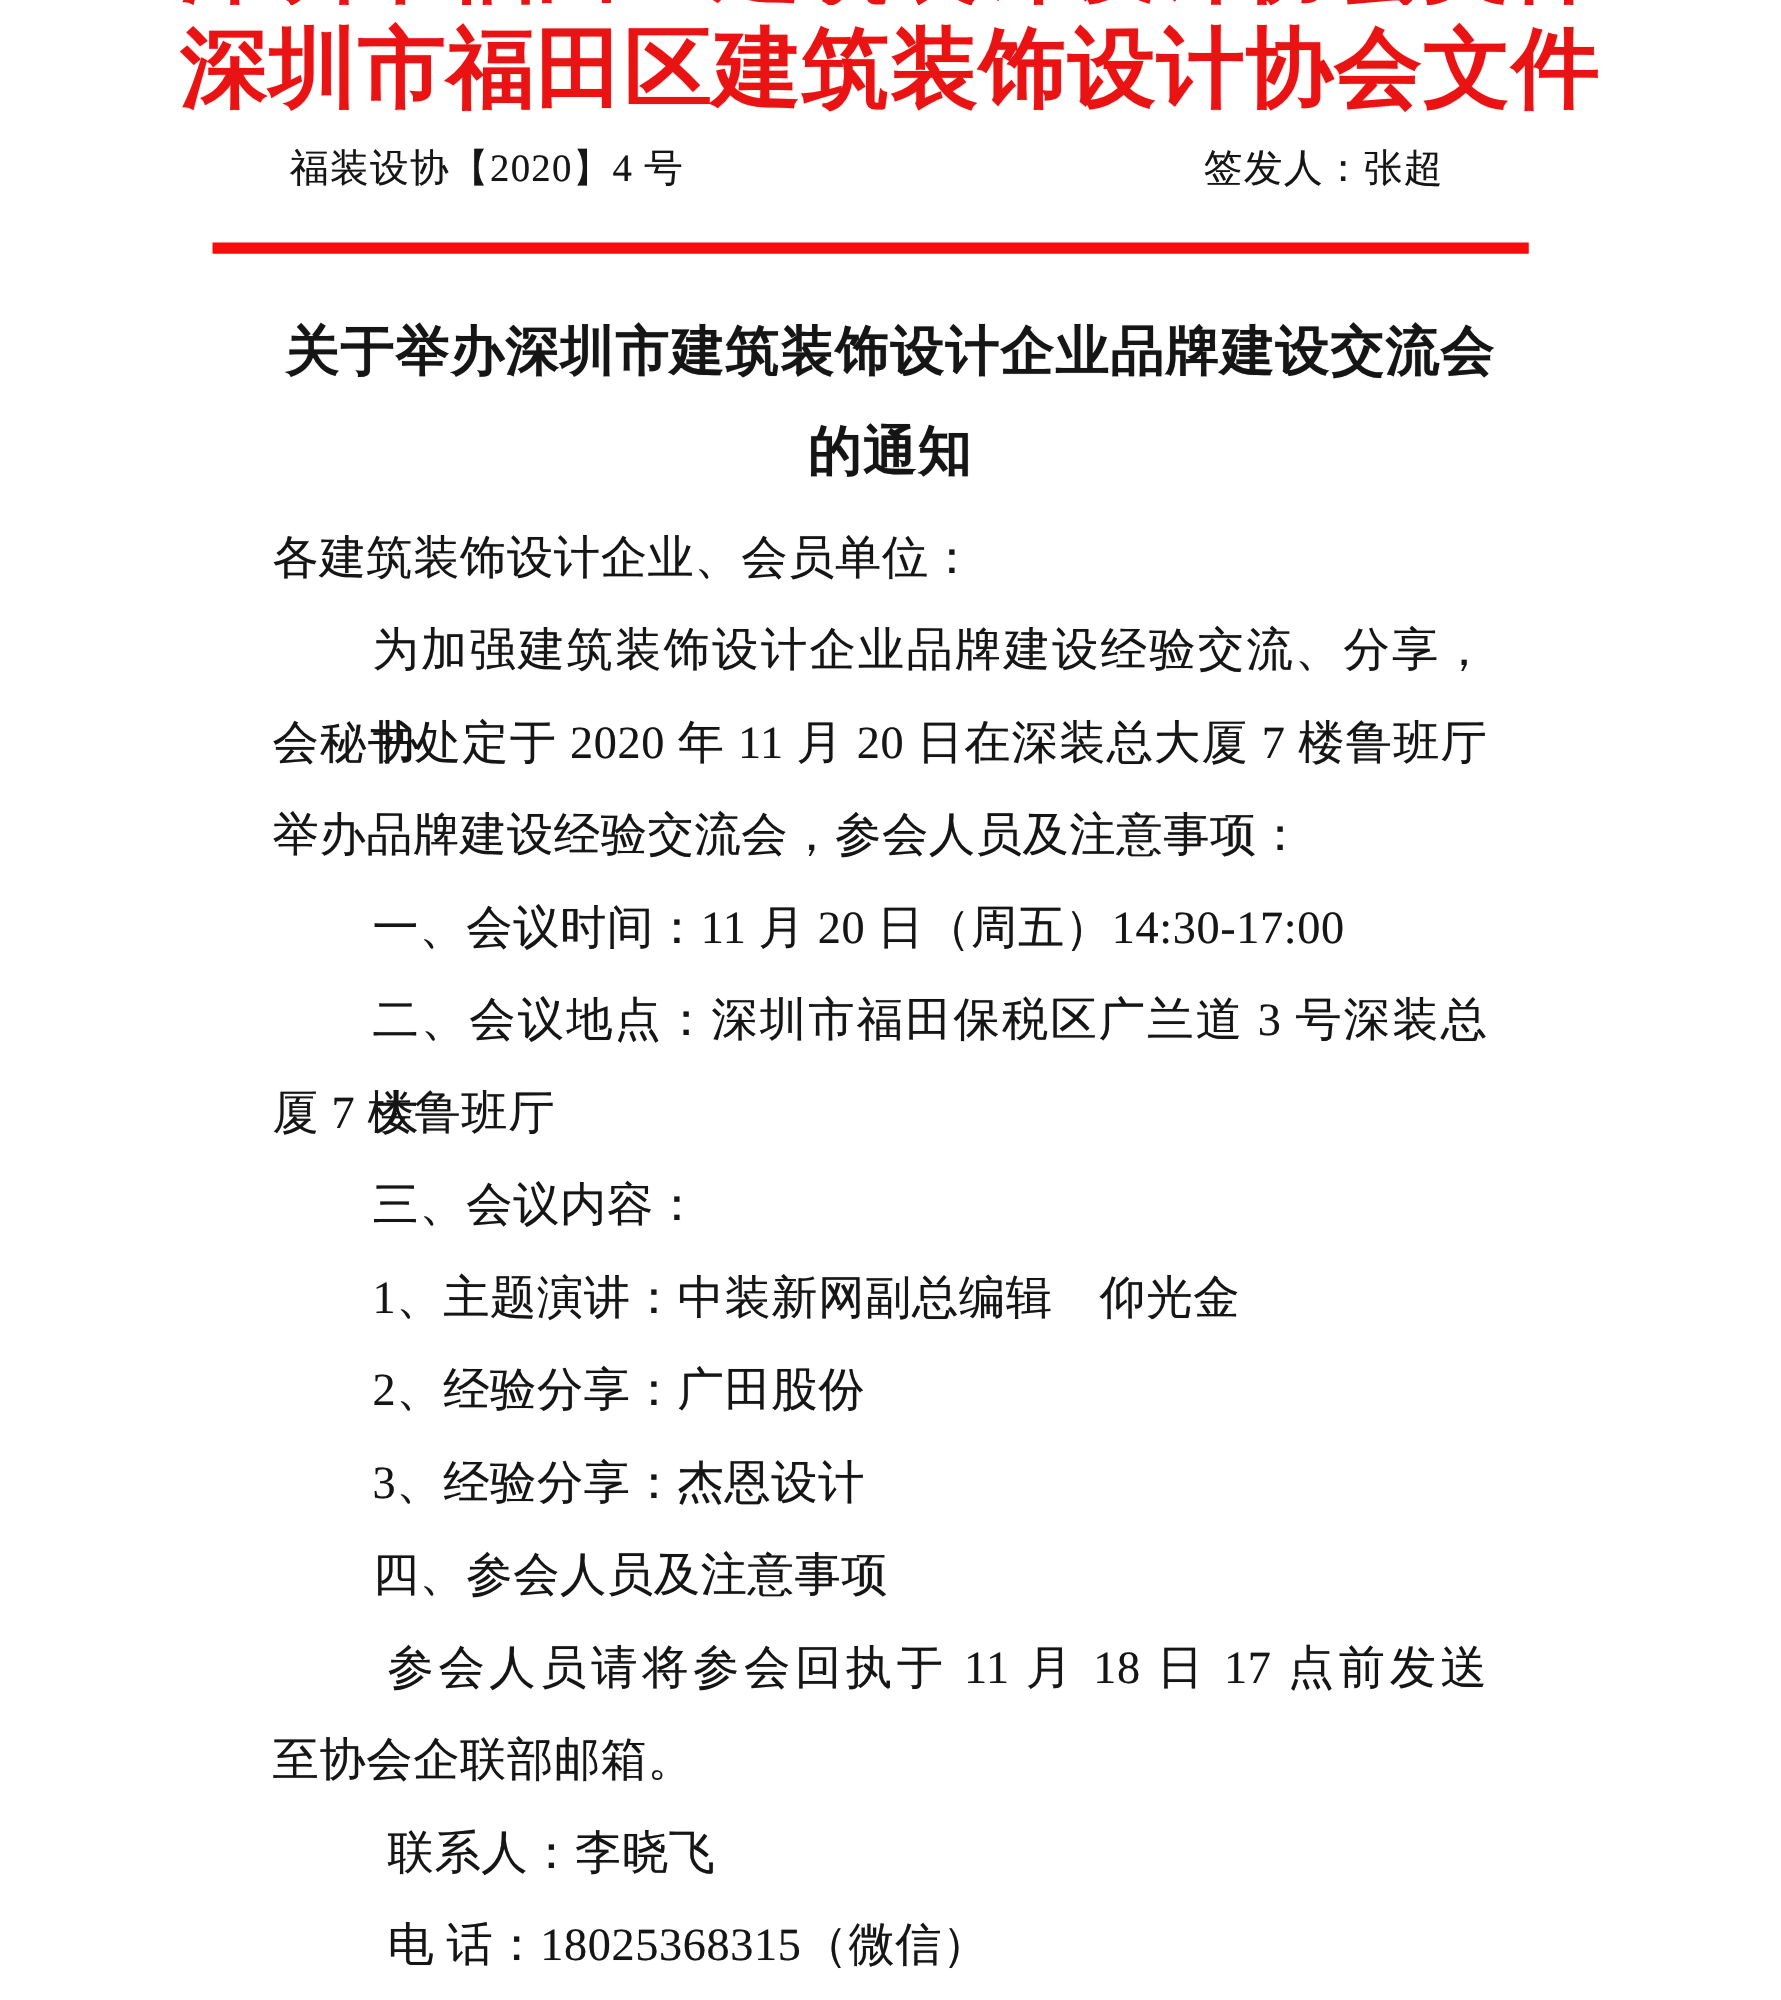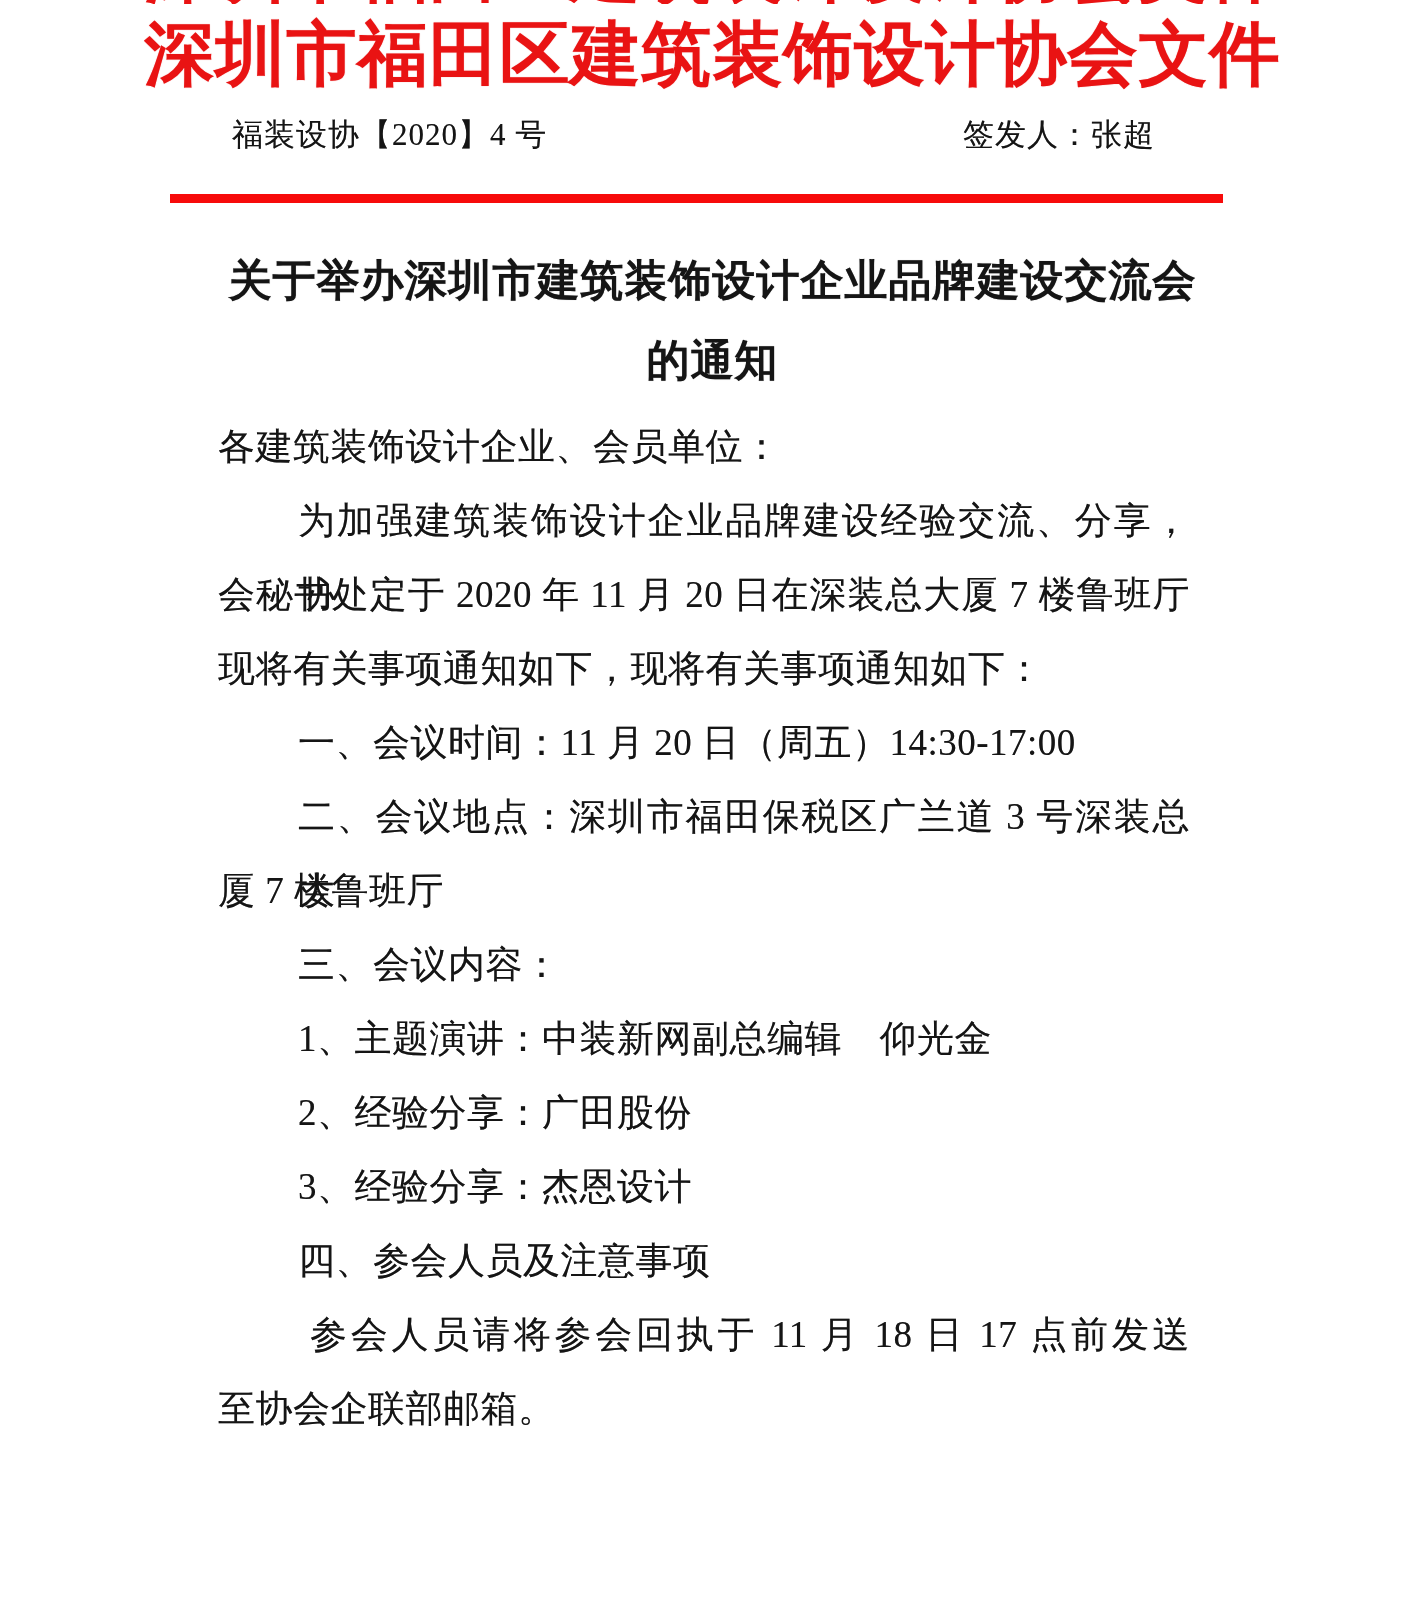--- a/index.html
+++ b/index.html
@@ -89,26 +89,28 @@
 
   <div class="notice-title second">的通知</div>
 
   <div class="notice-title">关于举办深圳市建筑装饰设计企业品牌建设交流会</div>
 
   <div class="body-text">
 
   <div class="line">各建筑装饰设计企业、会员单位：</div>
       <div class="line in2 jf">为加强建筑装饰设计企业品牌建设经验交流、分享，协</div>
       <div class="line jf">会秘书处定于 2020 年 11 月 20 日在深装总大厦 7 楼鲁班厅</div>
-      <div class="line">现将有关事项通知如下，现将有关事项通知如下：</div>
+      <div class="line">举办品牌建设经验交流会，参会人员及注意事项：</div>
       <div class="line in2">一、会议时间：11 月 20 日（周五）14:30-17:00</div>
       <div class="line in2 jf">二、会议地点：深圳市福田保税区广兰道 3 号深装总大</div>
       <div class="line">厦 7 楼鲁班厅</div>
       <div class="line in2">三、会议内容：</div>
       <div class="line in2">1、主题演讲：中装新网副总编辑　仰光金</div>
       <div class="line in2">2、经验分享：广田股份</div>
       <div class="line in2">3、经验分享：杰恩设计</div>
       <div class="line in2">四、参会人员及注意事项</div>
       <div class="line in3 jf">参会人员请将参会回执于 11 月 18 日 17 点前发送</div>
       <div class="line">至协会企联部邮箱。</div>
+      <div class="line in3">联系人：李晓飞</div>
+      <div class="line in3">电 话：18025368315（微信）</div>
     </div>
 
 </div>
 
 </body></html>

